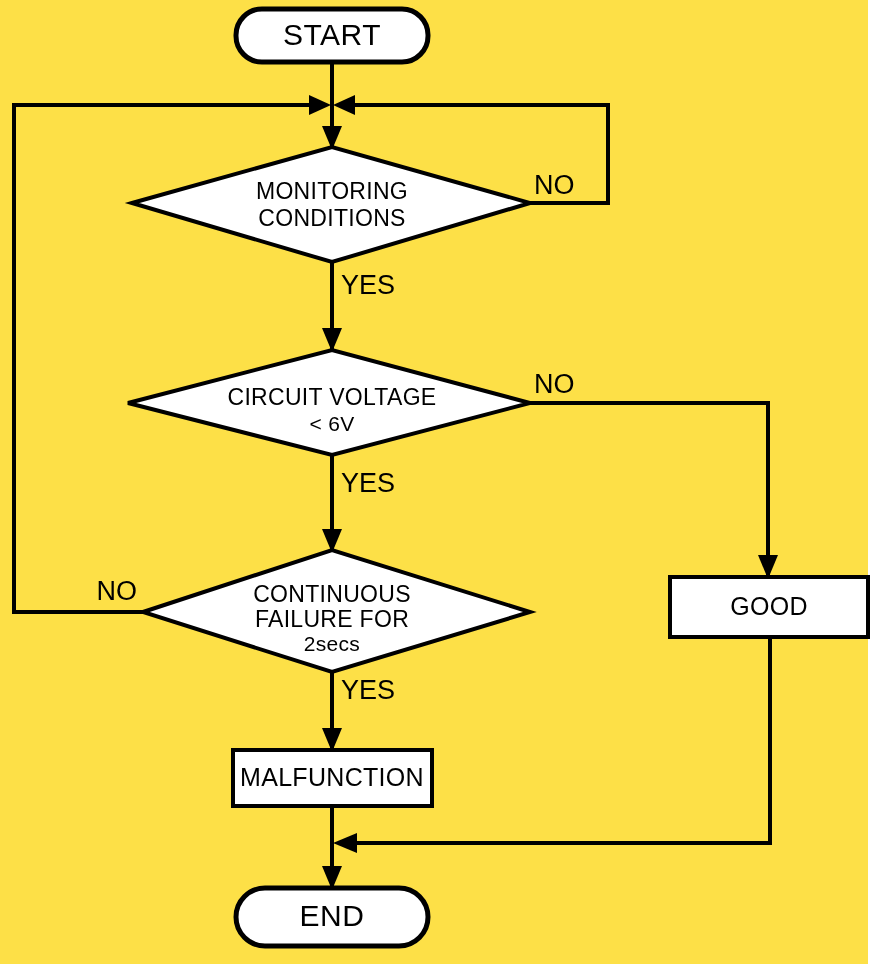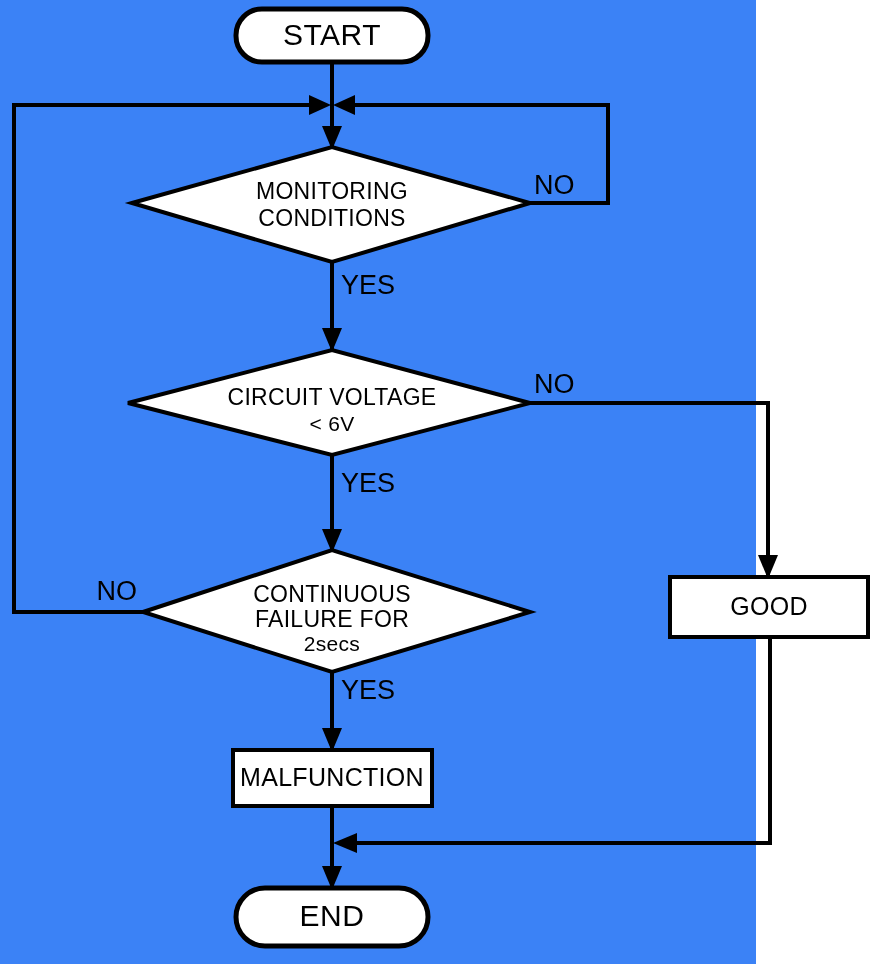--- a/index.html
+++ b/index.html
@@ -9,23 +9,23 @@
     background: #ffffff;
   }
   body {
     width: 896px;
     height: 964px;
     font-family: "Liberation Sans", sans-serif;
     overflow: hidden;
   }
   #flowchart-root {
     position: relative;
-    width: 756px;
+    width: 868px;
     height: 964px;
-    background: #3b82f6;
+    background: #fde047;
   }
   svg#flow-svg {
     display: block;
     width: 896px;
     height: 964px;
   }
   .shape-outline {
     fill: #ffffff;
     stroke: #000000;
     stroke-width: 4;

